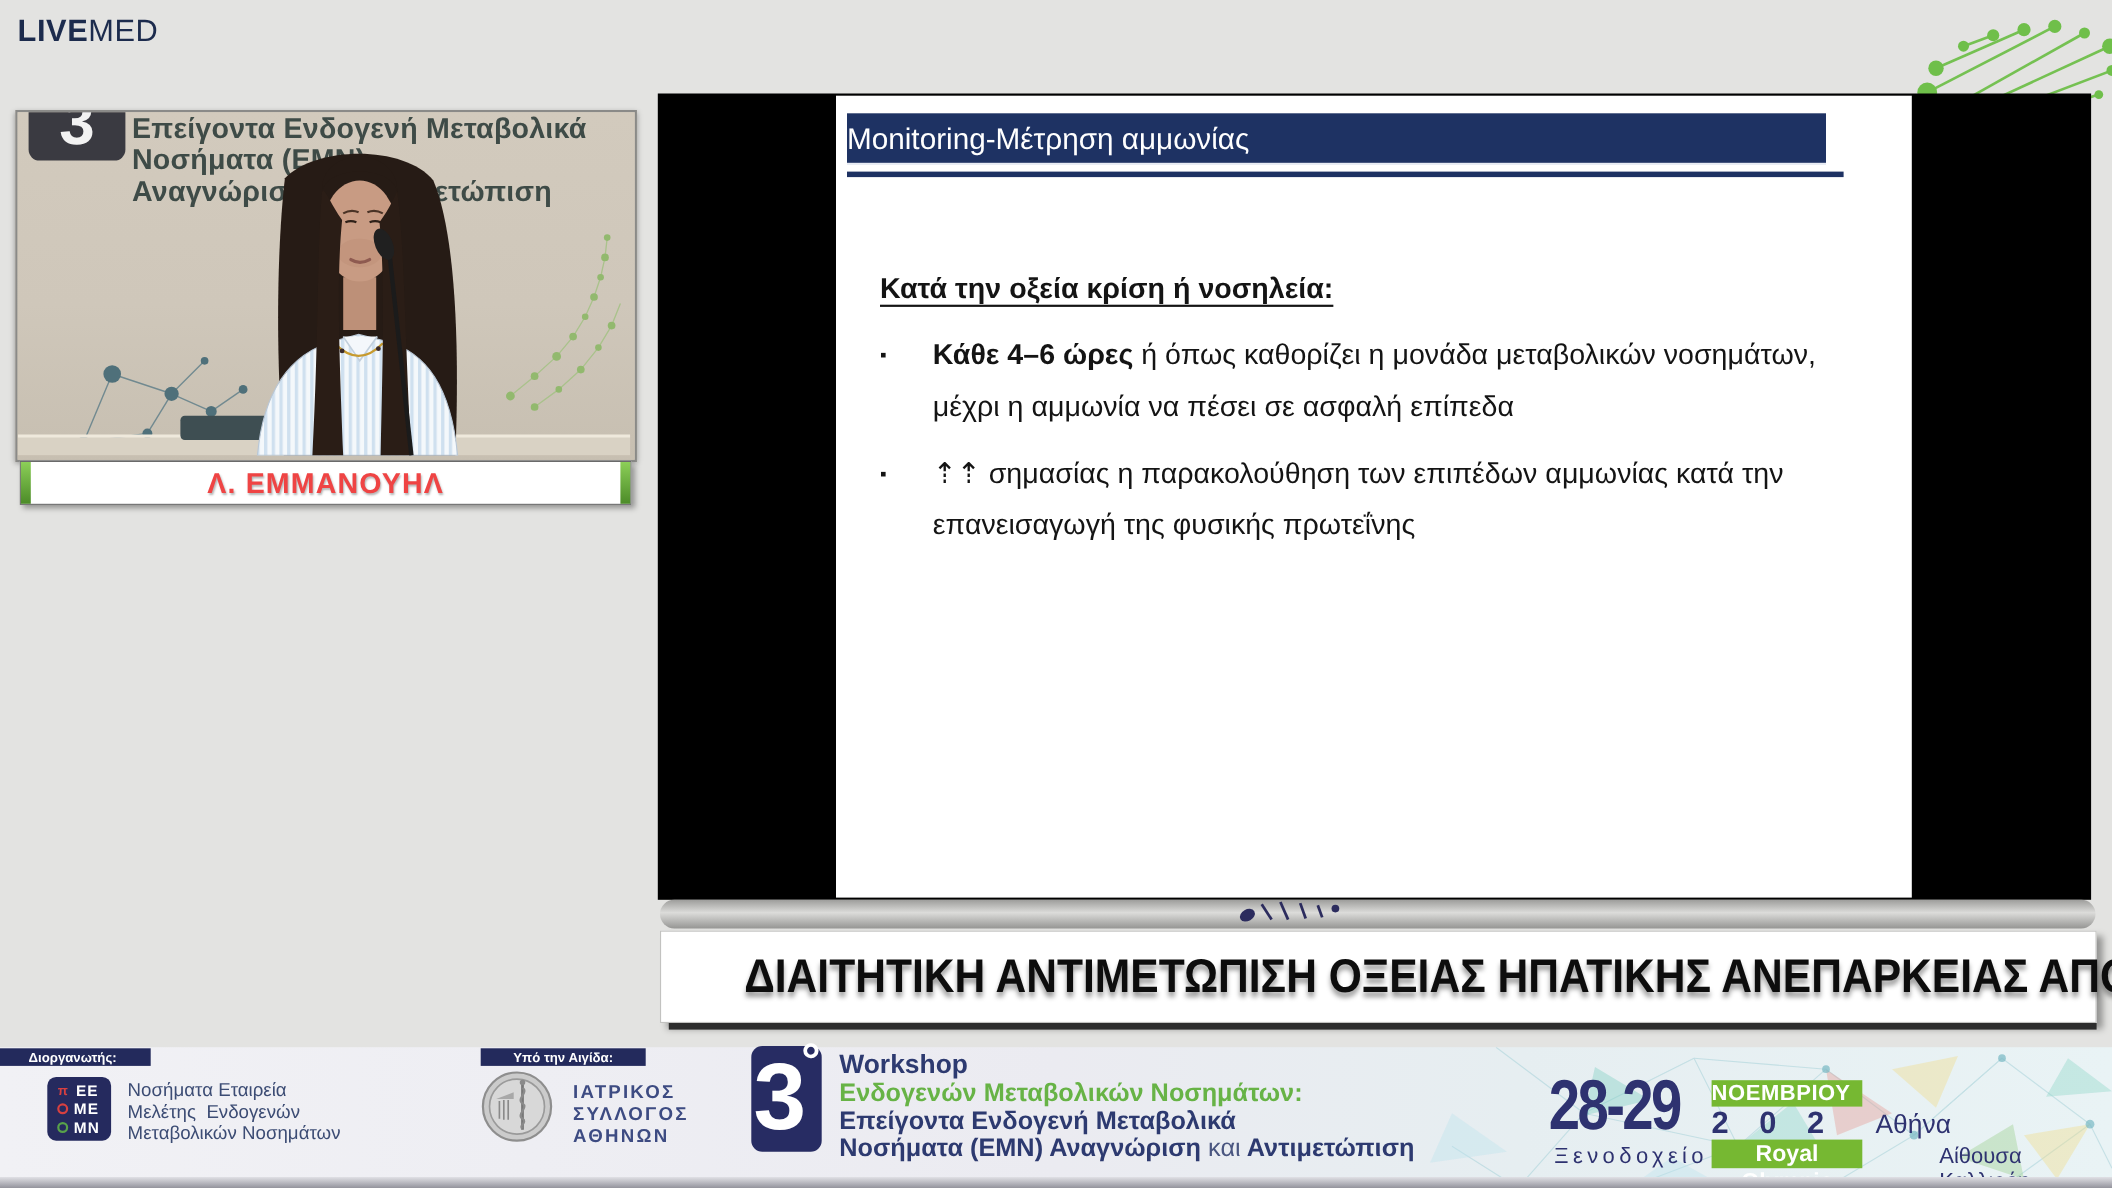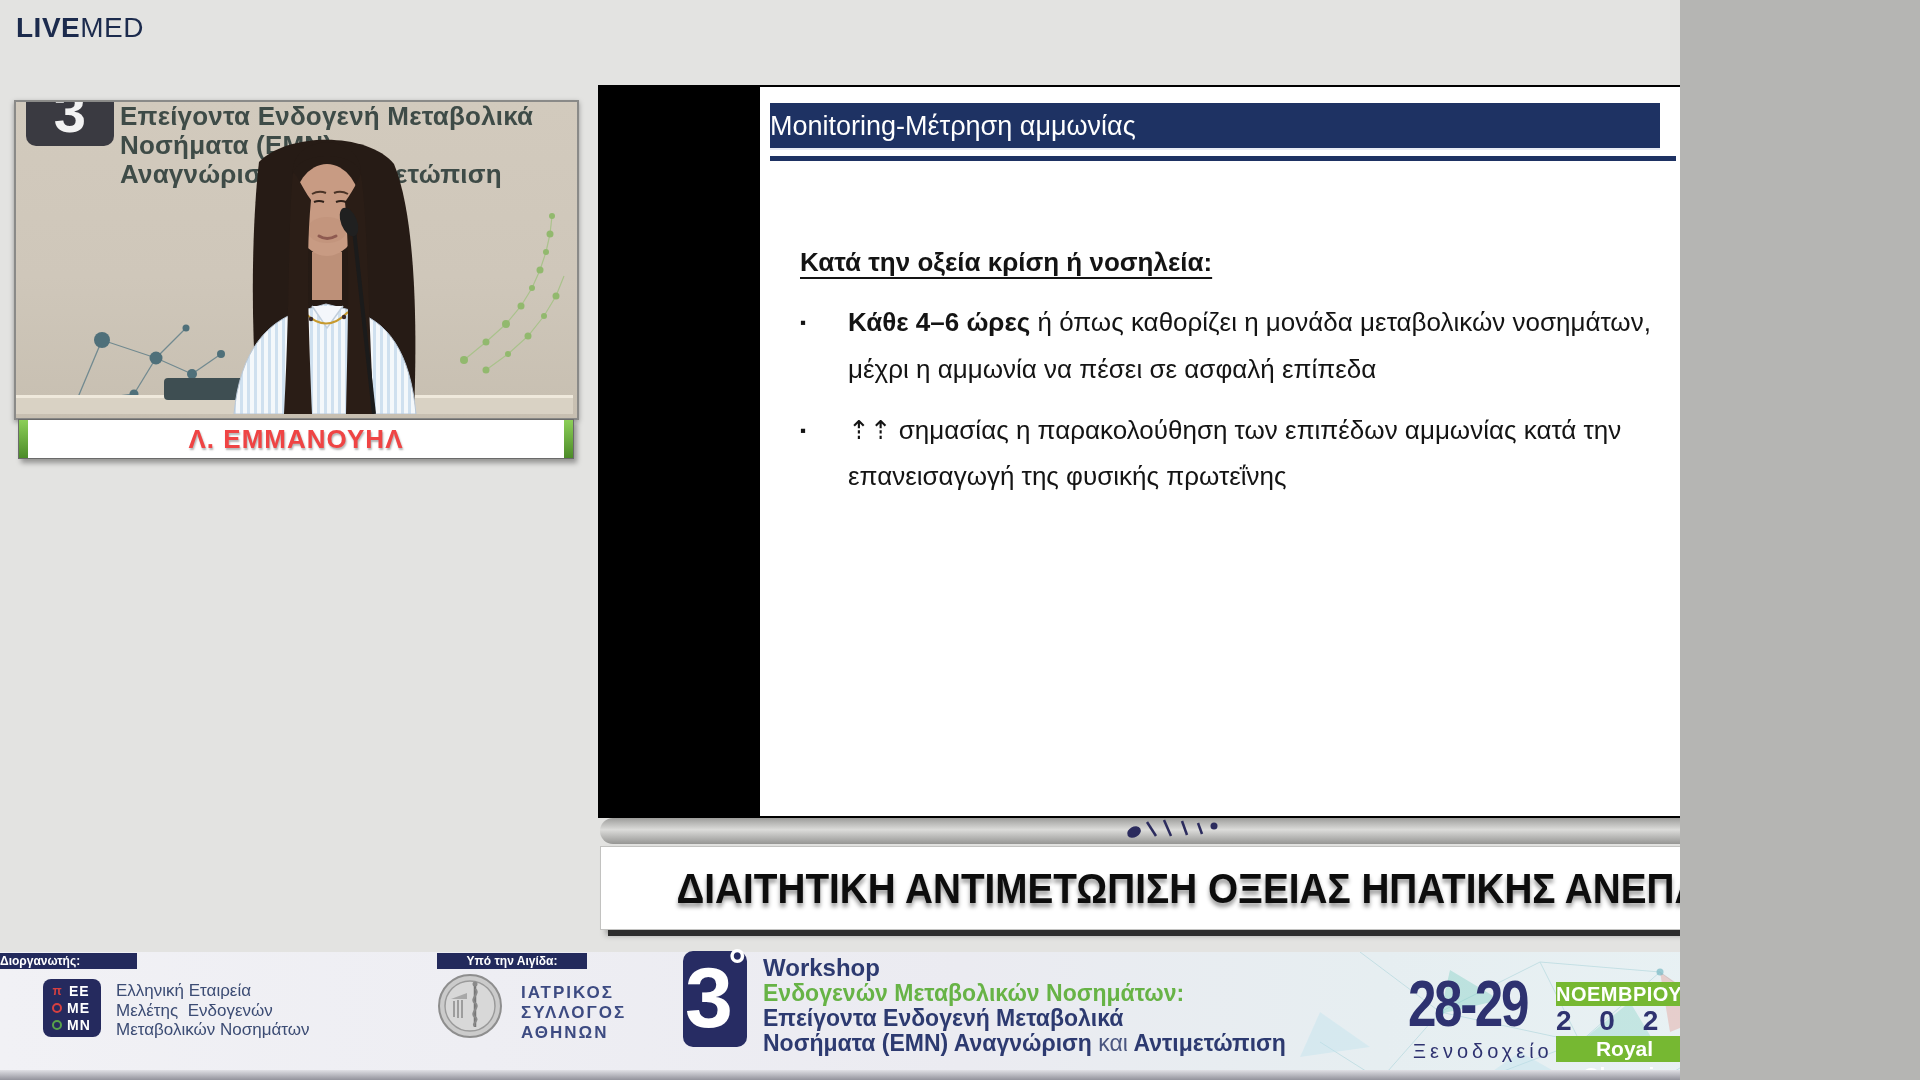--- a/index.html
+++ b/index.html
@@ -1,16 +1,16 @@
 <!DOCTYPE html>
 <html lang="el"><head>
 <meta charset="utf-8">
 <style>
   html,body{margin:0;padding:0;background:#b5b5b3;}
-  .stage{position:relative;width:1680px;height:1080px;overflow:hidden;
+  .stage{position:relative;width:1920px;height:1080px;overflow:hidden;
          background:#e3e3e1;font-family:"Liberation Sans","DejaVu Sans",sans-serif;}
   .abs{position:absolute;}
 
   
   .brand{left:16px;top:12px;font-size:28px;color:#1c2b4d;letter-spacing:.5px;}
   .brand b{font-weight:800;}
   .brand span{font-weight:400;}
 
   
   .deco-top{left:1730px;top:2px;}
@@ -58,21 +58,21 @@
   .bn-bar{width:15px;height:100%;background:linear-gradient(180deg,#8ccf58,#559a2e);}
   .bn-text{flex:1;text-align:center;white-space:nowrap;font-size:43px;font-weight:700;color:#0d0d0d;
            transform:scaleX(.9);transform-origin:center;text-shadow:0 4px 5px rgba(0,0,0,.4);letter-spacing:0px;}
   .banner-shadow{left:608px;top:930px;width:1298px;height:6px;background:#2d2d2d;}
 
   
   .footer{left:0;top:952px;width:1920px;height:128px;
           background:linear-gradient(90deg,#f1f1f5 0%,#ebebf1 50%,#e6eef1 72%,#e9f3f5 100%);}
   .chip-label{position:absolute;height:16px;background:#232a5c;color:#fff;font-size:12px;font-weight:700;
               line-height:16px;box-sizing:border-box;}
-  .org-label{left:0;top:1px;width:137px;text-align:left;padding-right:5px;}
+  .org-label{left:0;top:1px;width:137px;text-align:center;padding-right:5px;}
   .aegis-label{left:437px;top:1px;width:150px;text-align:center;}
   .pre{white-space:pre-wrap;}
 
   .eem-logo{position:absolute;left:43px;top:27px;width:58px;height:58px;background:#252a5e;border-radius:8px;
             display:flex;flex-direction:column;justify-content:center;padding:3px 0 3px 7px;box-sizing:border-box;}
   .eem-row{display:flex;align-items:center;height:17px;}
   .eem-glyph{width:14px;text-align:center;font-size:12px;font-weight:700;color:#d74040;line-height:1;}
   .ring{display:inline-block;width:10px;height:10px;border-radius:50%;box-sizing:border-box;margin-left:2px;}
   .ring.red{border:2px solid #d74040;}
   .ring.green{border:2px solid #58a24a;}
@@ -315,21 +315,21 @@
       <div class="eem-row">
           <span class="ring red"></span>
           <span class="eem-letters">ΜΕ</span>
         </div>
       <div class="eem-row">
           <span class="ring green"></span>
           <span class="eem-letters">ΜΝ</span>
         </div>
     </div>
     <div class="org-text">
-      <div class="pre">Ελληνική Εταιρεία</div>
+      <div class="pre">Νοσήματα Εταιρεία</div>
       <div class="pre">Μελέτης  Ενδογενών</div>
       <div class="pre">Μεταβολικών Νοσημάτων</div>
     </div>
 
     <div class="chip-label aegis-label">Υπό την Αιγίδα:</div>
     <svg class="medallion" width="66" height="66" viewBox="0 0 66 66">
       <circle cx="33" cy="33" r="31" fill="#cbcbcb" stroke="#8e8e8e" stroke-width="2"></circle>
       <circle cx="33" cy="33" r="25" fill="#d8d8d8" stroke="#9a9a9a" stroke-width="1.5"></circle>
       <polygon points="14,26 30,20 30,26" fill="#a8a8a8"></polygon>
       <g stroke="#8a8a8a" stroke-width="1.5">

